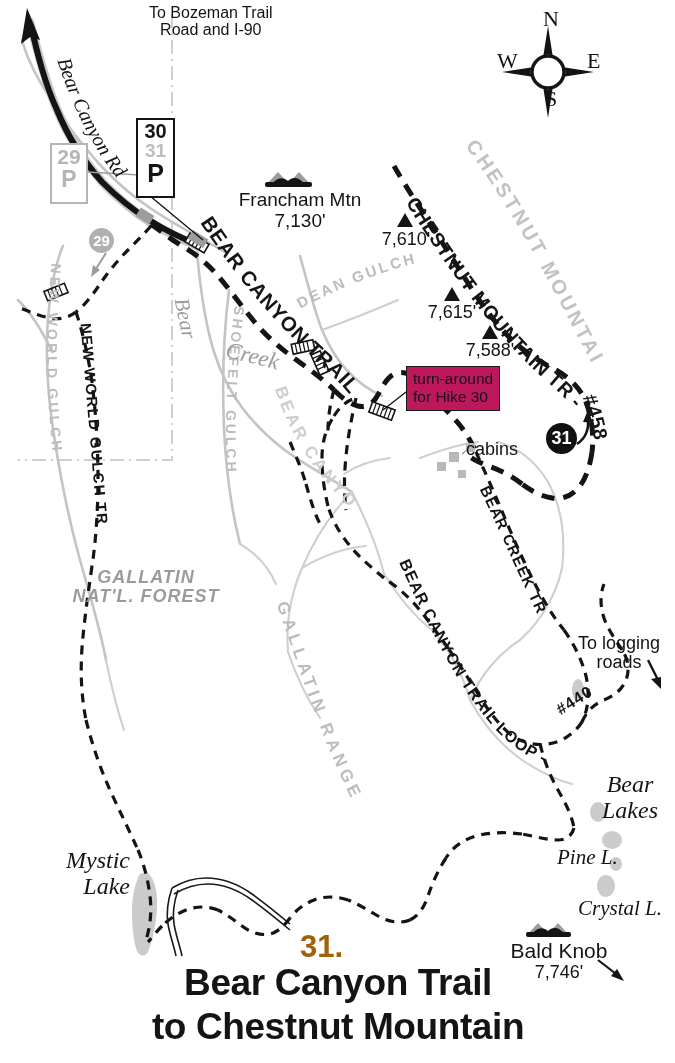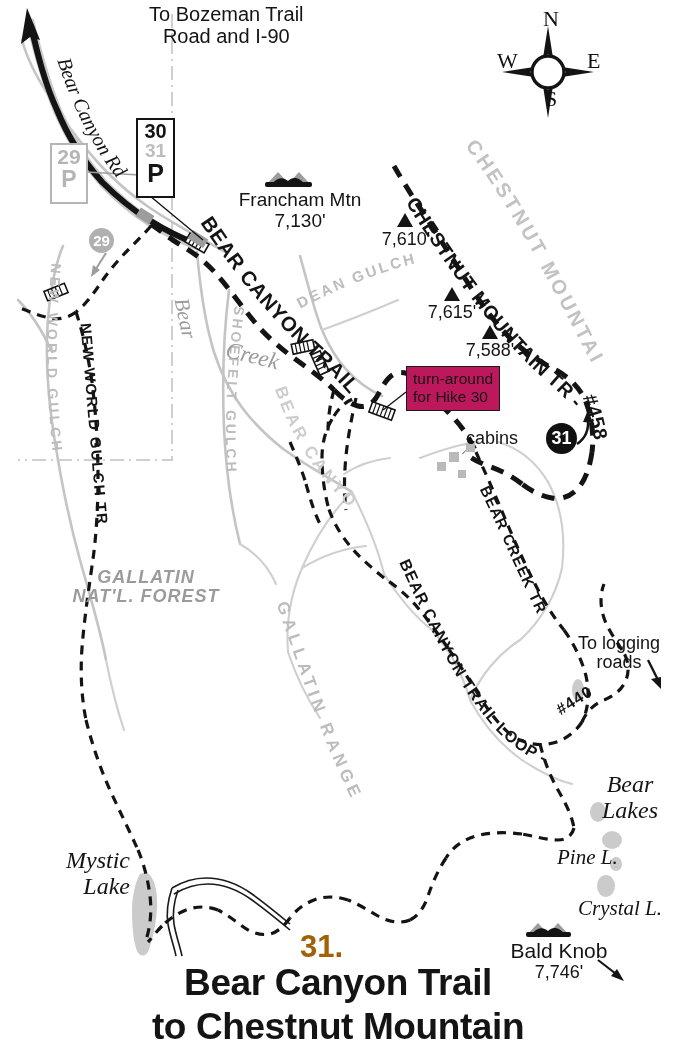--- a/index.html
+++ b/index.html
@@ -9,21 +9,21 @@
   .lbl{position:absolute;white-space:pre;line-height:1.08;}
   .sans{font-family:"Liberation Sans",sans-serif;}
   .serif{font-family:"Liberation Serif",serif;}
   .gray{color:#9b9b9b;font-style:italic;}
   .blk{color:#141414;}
   .ctr{text-align:center;transform:translateX(-50%);}
   .bold{font-weight:bold;}
   .ital{font-style:italic;}
 
   
-  #dest{left:149px;top:4px;font-size:20px;text-align:center;}
+  #dest{left:149px;top:4px;font-size:16px;text-align:center;}
 
   
   #compass{position:absolute;left:505px;top:8px;width:95px;height:105px;}
   #compass .cl{position:absolute;font-family:"Liberation Serif",serif;font-size:22px;color:#111;}
   #cN{left:38px;top:-2px;}
   #cS{left:40px;top:78px;font-size:19px;}
   #cW{left:-8px;top:40px;font-size:19px;}
   #cE{left:82px;top:40px;font-size:19px;}
 
   
@@ -424,21 +424,21 @@
 <div class="lbl sans blk ctr" style="left:490px;top:341px;font-size:18px;">7,588'</div>
 
 <div class="lbl sans blk ctr" style="left:559px;top:940px;font-size:21px;">Bald Knob</div>
 <div class="lbl sans blk ctr" style="left:559px;top:963px;font-size:18px;">7,746'</div>
 
 <div id="callout" class="sans blk">
   <div>turn-around</div>
   <div>for Hike 30</div>
 </div>
 
-<div class="lbl sans blk" style="left:466px;top:429px;font-size:18px;text-align:right;">cabins</div>
+<div class="lbl sans blk" style="left:466px;top:440px;font-size:18px;text-align:right;">cabins</div>
 
 <div class="lbl sans blk ctr" style="left:619px;top:634px;font-size:18px;text-align:center;">To logging
 roads</div>
 
 <div class="lbl sans gray ctr bold" style="left:146px;top:568px;font-size:18px;letter-spacing:1px;text-align:center;">GALLATIN
 NAT'L. FOREST</div>
 
 <div class="lbl serif gray ital" style="left:192px;top:296px;font-size:21px;transform:rotate(78deg);transform-origin:0 0;">Bear</div>
 <div class="lbl serif gray ital" style="left:229px;top:338px;font-size:23px;transform:rotate(14deg);transform-origin:0 0;">Creek</div>
 

